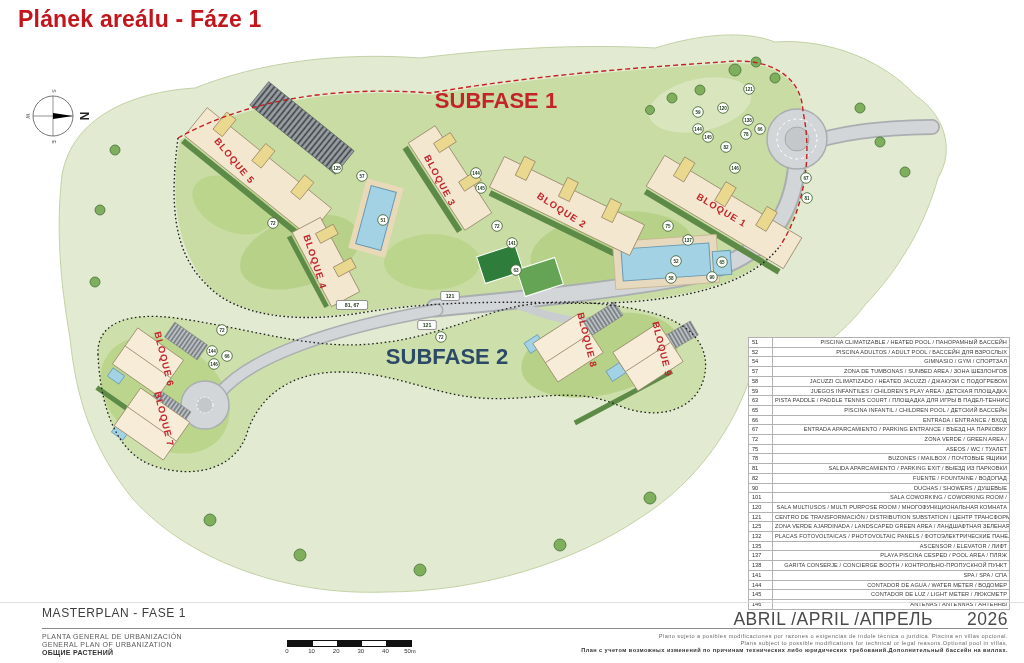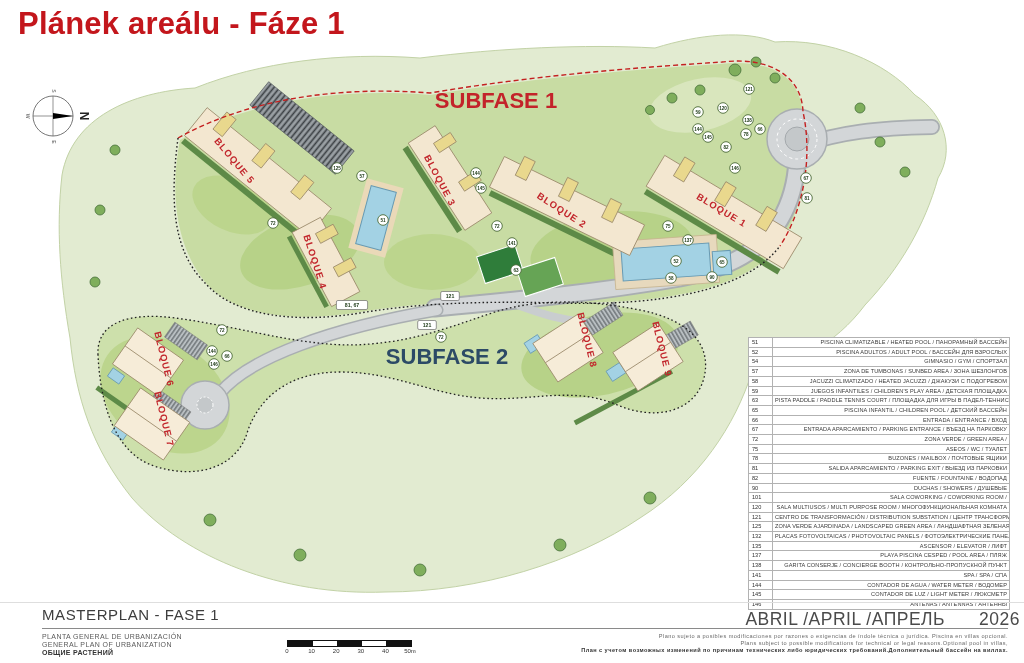--- a/index.html
+++ b/index.html
@@ -2,50 +2,50 @@
 <html><head>
 <meta charset="utf-8">
 <style>
   html,body{margin:0;padding:0}
   body{
     width:1024px;height:663px;position:relative;background:#ffffff;
     font-family:"Liberation Sans",sans-serif;overflow:hidden;
   }
   .abs{position:absolute}
   .page-title{
-    left:18px;top:6px;font-size:31px;font-weight:bold;color:#c3161c;letter-spacing:.2px;
+    left:18px;top:6px;font-size:23px;font-weight:bold;color:#c3161c;letter-spacing:.2px;
   }
   #plansvg{position:absolute;left:0;top:0}
 
   
   .legend{
     position:absolute;left:748px;top:337px;width:262px;
     border-collapse:collapse;background:#fff;table-layout:fixed;
   }
   .legend td{
     border:1px solid #b2b2b2;font-size:5.6px;line-height:8.7px;height:8.7px;
     padding:0 2px;white-space:nowrap;overflow:hidden;color:#3a3a3a;
   }
   .legend td.num{width:18px;text-align:left;padding-left:3px;color:#2f2f2f}
   .legend td.desc{text-align:right;letter-spacing:.1px}
 
   
   .top-sep{left:0;top:602px;width:1024px;border-top:1px solid #dedede}
   .footer-rule{left:42px;top:628px;width:966px;border-top:1px solid #8a8a8a}
-  .mp-title{left:42px;top:606px;font-size:15px;color:#3d3d3d;letter-spacing:.6px}
+  .mp-title{left:42px;top:606px;font-size:12px;color:#3d3d3d;letter-spacing:.6px}
   .sub-es{left:42px;top:633px;font-size:7px;color:#5a5a5a;letter-spacing:.4px}
   .sub-en{left:42px;top:641px;font-size:7px;color:#5a5a5a;letter-spacing:.4px}
   .sub-ru{left:42px;top:649px;font-size:7px;color:#333;font-weight:bold;letter-spacing:.3px}
   .scalebar{left:287px;top:640px;width:123px;height:5px;border:1px solid #111;display:flex}
   .scalebar .seg{flex:1}
   .scalebar .seg:nth-child(odd){background:#111}
   .scalebar .seg:nth-child(even){background:#fff}
   .scale-labels{left:287px;top:648px;width:123px;height:8px}
   .scale-labels span{position:absolute;transform:translateX(-50%);font-size:6px;color:#333}
-  .date-row{right:4px;top:609px;display:flex;gap:34px;font-size:17.5px;color:#4a4a4a;letter-spacing:.5px}
+  .date-row{right:16px;top:609px;display:flex;gap:34px;font-size:17.5px;color:#4a4a4a;letter-spacing:.5px}
   .disc{right:16px;text-align:right;font-size:5.6px;color:#6a6a6a;letter-spacing:.45px;white-space:nowrap}
   .disc.es{top:633px}
   .disc.en{top:640px}
   .disc.ru{top:647px;color:#333;font-weight:bold}
 </style>
 </head>
 <body>
 
 <svg id="plansvg" width="1024" height="600" viewBox="0 0 1024 600">
   <defs>

